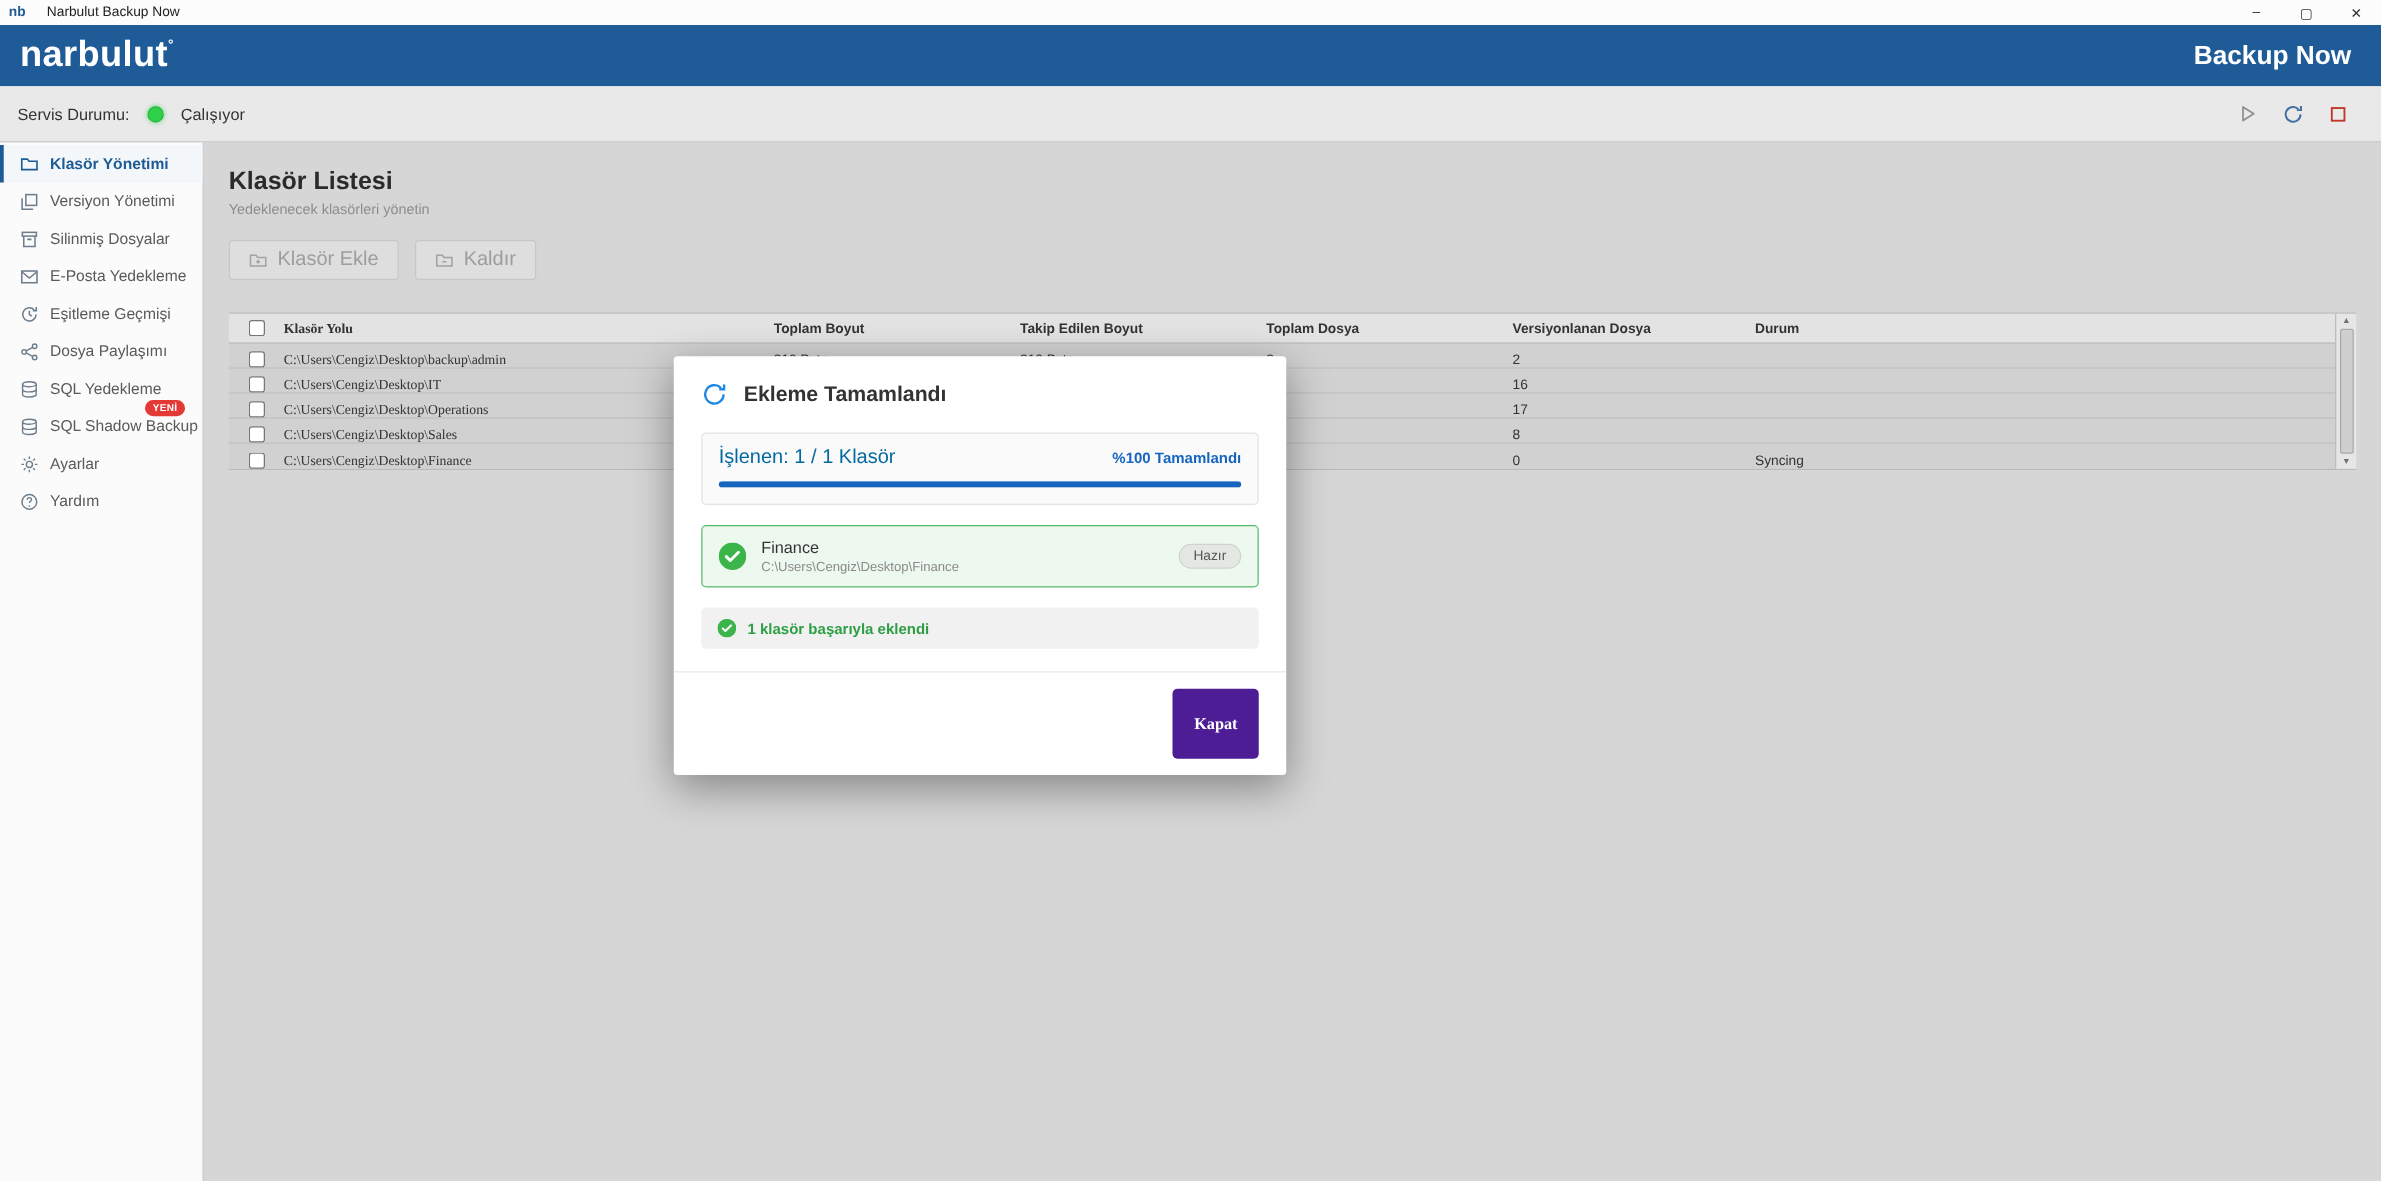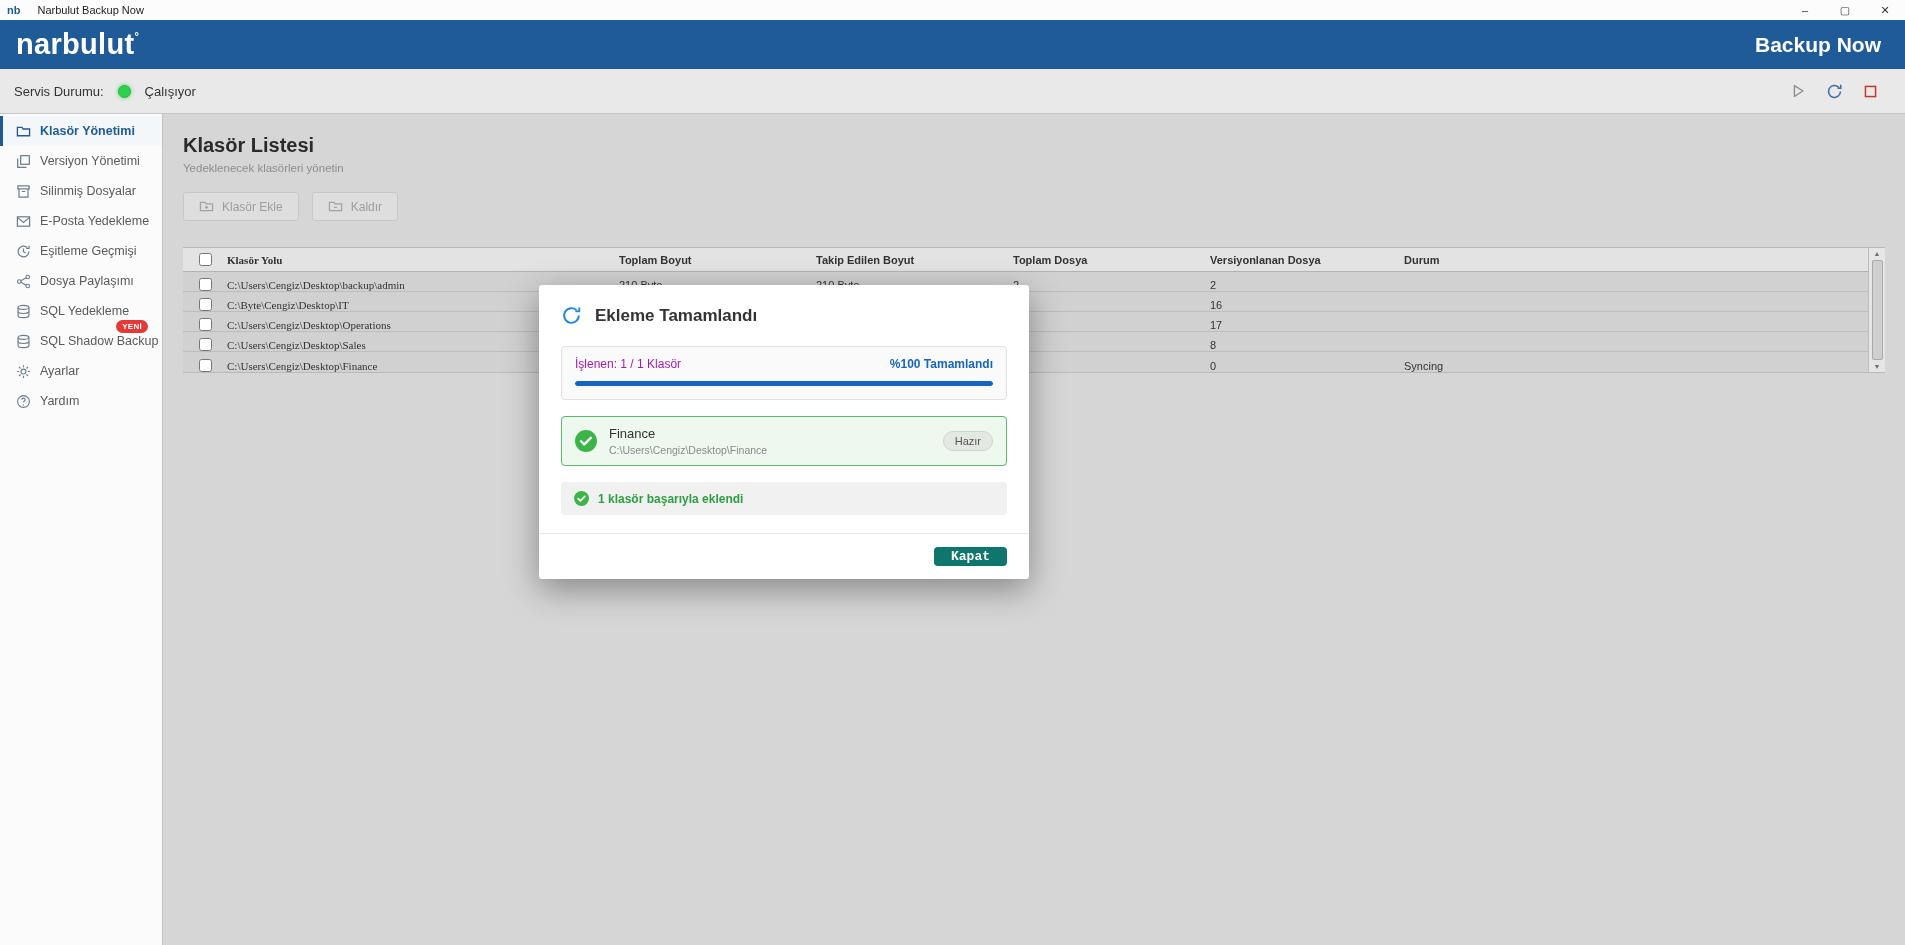--- a/index.html
+++ b/index.html
@@ -34,21 +34,21 @@
   .side-item { height:30px; display:flex; align-items:center; gap:9px; padding-left:12px; font-size:12.5px; color:#5a5a5a; position:relative; border-left:3px solid transparent; cursor:pointer; }
   .side-item.active { color:#1e5b95; border-left-color:#1e5b95; font-weight:bold; background:#f4f7fa; }
   .side-icon { width:16px; height:16px; color:#6d7c8b; display:flex; align-items:center; justify-content:center; flex:0 0 auto; }
   .side-item.active .side-icon { color:#1e5b95; }
   .yeni-badge { position:absolute; top:-6px; right:14px; background:#e53935; color:#fff; font-size:8px; font-weight:bold; padding:2px 6px; border-radius:8px; letter-spacing:.3px; }
 
   .content { flex:1; padding:16px 20px 0 20px; position:relative; min-width:0; }
   .page-title { font-size:20px; font-weight:bold; color:#2b2b2b; margin:4px 0 5px; }
   .page-subtitle { font-size:11.5px; color:#8d8d8d; margin-bottom:18px; }
   .action-buttons { display:flex; gap:13px; margin-bottom:26px; }
-  .btn-disabled { display:flex; align-items:center; gap:8px; background:#dedede; border:1px solid #c7c7c7; border-radius:3px; padding:6px 15px; font-size:12px; color:#9d9d9d; cursor:default; }
+  .btn-disabled { display:flex; align-items:center; gap:8px; background:#dedede; border:1px solid #c7c7c7; border-radius:3px; padding:6px 15px; font-size:16px; color:#9d9d9d; cursor:default; }
   .btn-disabled .btn-icon { width:15px; height:15px; color:#a2a2a2; display:flex; }
 
   
   .table { display:flex; border-top:1px solid #b9b9b9; border-bottom:1px solid #b9b9b9; }
   .table-main { flex:1; min-width:0; }
   .thead { display:flex; align-items:center; height:24px; background:#e3e3e3; border-bottom:1px solid #b2b2b2; font-size:11px; font-weight:bold; color:#333; }
   .trow { display:flex; align-items:flex-end; height:20px; background:#d1d1d1; border-bottom:1px solid #bdbdbd; font-size:11px; color:#333; cursor:default; }
   .trow:last-child { border-bottom:none; }
   .col-check { width:44px; display:flex; justify-content:center; }
   .col-check input { width:13px; height:13px; accent-color:#1e5b95; }
@@ -59,33 +59,33 @@
   .vscroll { width:17px; background:#e6e6e6; border-left:1px solid #bdbdbd; display:flex; flex-direction:column; align-items:center; padding:1px 0; cursor:pointer; }
   .vs-arrow { font-size:7px; color:#6f6f6f; line-height:9px; }
   .vs-thumb { flex:1; width:11px; margin:2px 0; background:#cfcfcf; border:1px solid #a9a9a9; border-radius:2px; }
 
   
   .modal { position:absolute; left:539px; top:285px; width:490px; background:#ffffff; border-radius:3px; box-shadow:0 10px 34px rgba(0,0,0,.38); z-index:10; }
   .modal-header { display:flex; align-items:center; gap:13px; padding:20px 22px 16px; }
   .modal-title { font-size:17px; font-weight:bold; color:#333; }
   .progress-card { margin:4px 22px 0; background:#fafafa; border:1px solid #e2e2e2; border-radius:4px; padding:10px 13px 13px; }
   .progress-row { display:flex; justify-content:space-between; align-items:center; margin-bottom:10px; }
-  .progress-label { font-size:12px; color:#a21caf; }
+  .progress-label { font-size:16px; color:#0369a1; }
   .progress-status { font-size:12px; color:#1565c0; font-weight:bold; }
   .progress-track { height:5px; background:#e0e0e0; border-radius:3px; overflow:hidden; }
   .progress-fill { height:100%; background:#1565c0; border-radius:3px; }
   .result-card { margin:16px 22px 0; background:#edf8ef; border:1px solid #5ab86b; border-radius:4px; padding:9px 13px; display:flex; align-items:center; gap:12px; }
   .result-texts { display:flex; flex-direction:column; gap:3px; }
   .result-name { font-size:13px; color:#333; }
   .result-path { font-size:10.5px; color:#8a8a8a; }
   .hazir-badge { margin-left:auto; background:#e3e8e3; border:1px solid #cdd4cd; color:#555; border-radius:11px; padding:3px 11px; font-size:11px; }
   .success-card { margin:16px 22px 18px; background:#f1f1f1; border-radius:4px; padding:9px 13px; display:flex; align-items:center; gap:9px; }
   .success-text { font-size:12px; color:#2e9e44; font-weight:bold; }
   .modal-footer { border-top:1px solid #e7e7e7; padding:13px 22px; display:flex; justify-content:flex-end; }
-  .kapat-btn { background:#0f766e; color:#fff; border:none; border-radius:4px; padding:2px 17px; font-size:13px; font-weight:bold; font-family:Liberation Mono, monospace; cursor:pointer; }
+  .kapat-btn { background:#4c1d95; color:#fff; border:none; border-radius:4px; padding:20px 17px; font-size:13px; font-weight:bold; font-family:Liberation Serif, serif; cursor:pointer; }
 
   svg { display:block; }
 </style>
 </head>
 <body>
 
 <div class="window">
 
   <div class="titlebar">
     <div class="titlebar-left">
@@ -276,21 +276,21 @@
             <span class="col-size">210 Byte</span>
             <span class="col-tracked">210 Byte</span>
             <span class="col-files">2</span>
             <span class="col-versioned">2</span>
             <span class="col-status"></span>
           </div>
           <div class="trow">
             <span class="col-check">
                 <input type="checkbox" style="">
               </span>
-            <span class="col-path">C:\Byte\Cengiz\Desktop\IT</span>
+            <span class="col-path">C:\Users\Cengiz\Desktop\IT</span>
             <span class="col-size"></span>
             <span class="col-tracked"></span>
             <span class="col-files"></span>
             <span class="col-versioned">16</span>
             <span class="col-status"></span>
           </div>
           <div class="trow">
             <span class="col-check">
                 <input type="checkbox" style="">
               </span>

